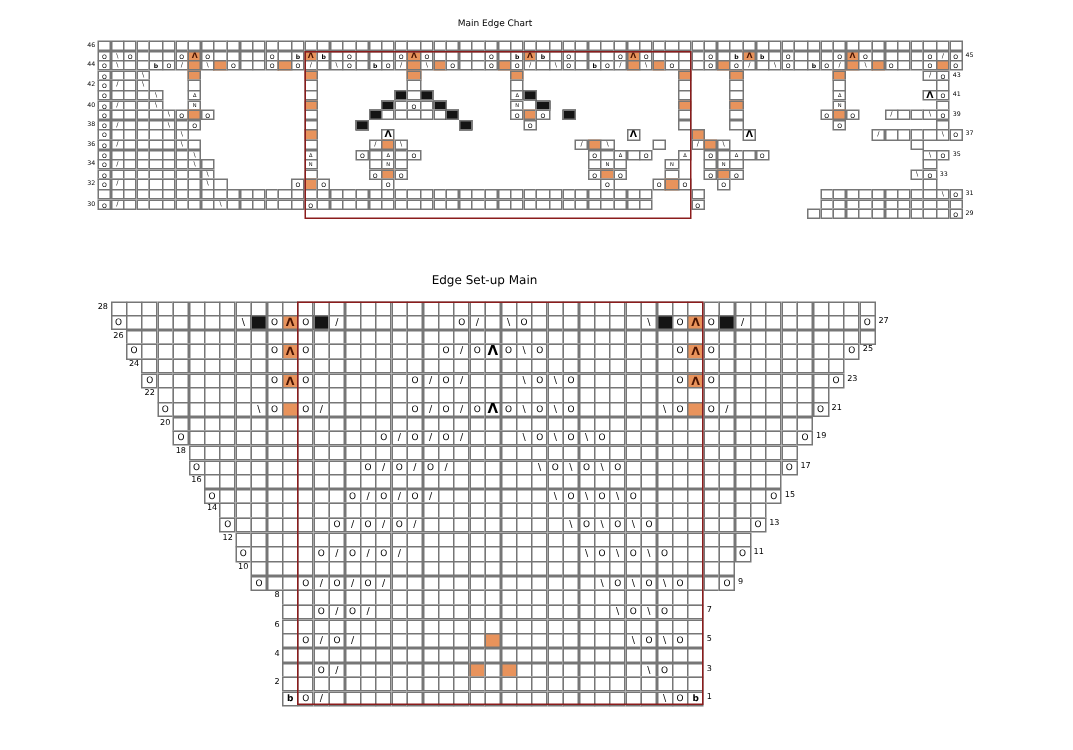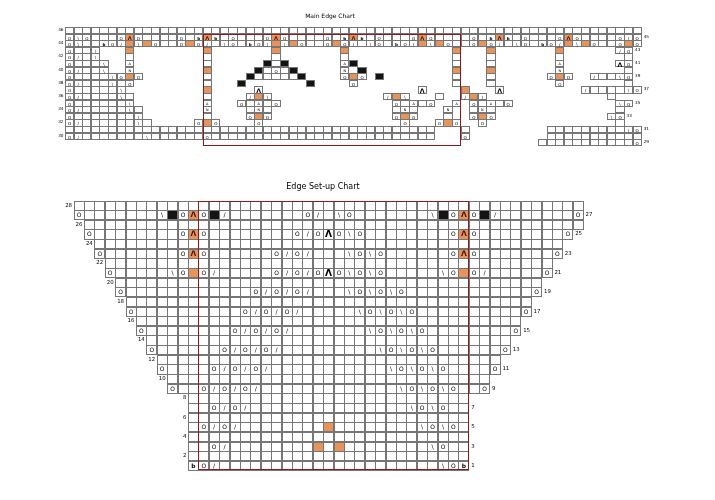--- a/index.html
+++ b/index.html
@@ -22,21 +22,21 @@
   .glyph-N{font-size:0.52em;}
   .glyph-b{font-weight:bold;font-size:0.62em;}
   .row-label{position:absolute;color:#000;white-space:nowrap;}
   .repeat-box{position:absolute;border:1.8px solid #8B1C1C;box-sizing:border-box;pointer-events:none;}
 </style>
 </head>
 <body>
 
 <div id="canvas">
   <div id="main-title" class="chart-title">Main Edge Chart</div>
-  <div id="setup-title" class="chart-title">Edge Set-up Chart</div>
+  <div id="setup-title" class="chart-title">Edge Set-up Main</div>
   <div id="main-chart" class="chart" style="left: 65px; top: 27px; width: 576.2px; height: 118.8px;">
       <div class="cell" style="left: 0px; top: 0px; width: 9.2px; height: 7.2px; font-size: 6.6px; line-height: 7.2px;"></div>
       <div class="cell" style="left: 8.6px; top: 0px; width: 9.2px; height: 7.2px; font-size: 6.6px; line-height: 7.2px;"></div>
       <div class="cell" style="left: 17.2px; top: 0px; width: 9.2px; height: 7.2px; font-size: 6.6px; line-height: 7.2px;"></div>
       <div class="cell" style="left: 25.8px; top: 0px; width: 9.2px; height: 7.2px; font-size: 6.6px; line-height: 7.2px;"></div>
       <div class="cell" style="left: 34.4px; top: 0px; width: 9.2px; height: 7.2px; font-size: 6.6px; line-height: 7.2px;"></div>
       <div class="cell" style="left: 43px; top: 0px; width: 9.2px; height: 7.2px; font-size: 6.6px; line-height: 7.2px;"></div>
       <div class="cell" style="left: 51.6px; top: 0px; width: 9.2px; height: 7.2px; font-size: 6.6px; line-height: 7.2px;"></div>
       <div class="cell" style="left: 60.2px; top: 0px; width: 9.2px; height: 7.2px; font-size: 6.6px; line-height: 7.2px;"></div>
       <div class="cell" style="left: 68.8px; top: 0px; width: 9.2px; height: 7.2px; font-size: 6.6px; line-height: 7.2px;"></div>

